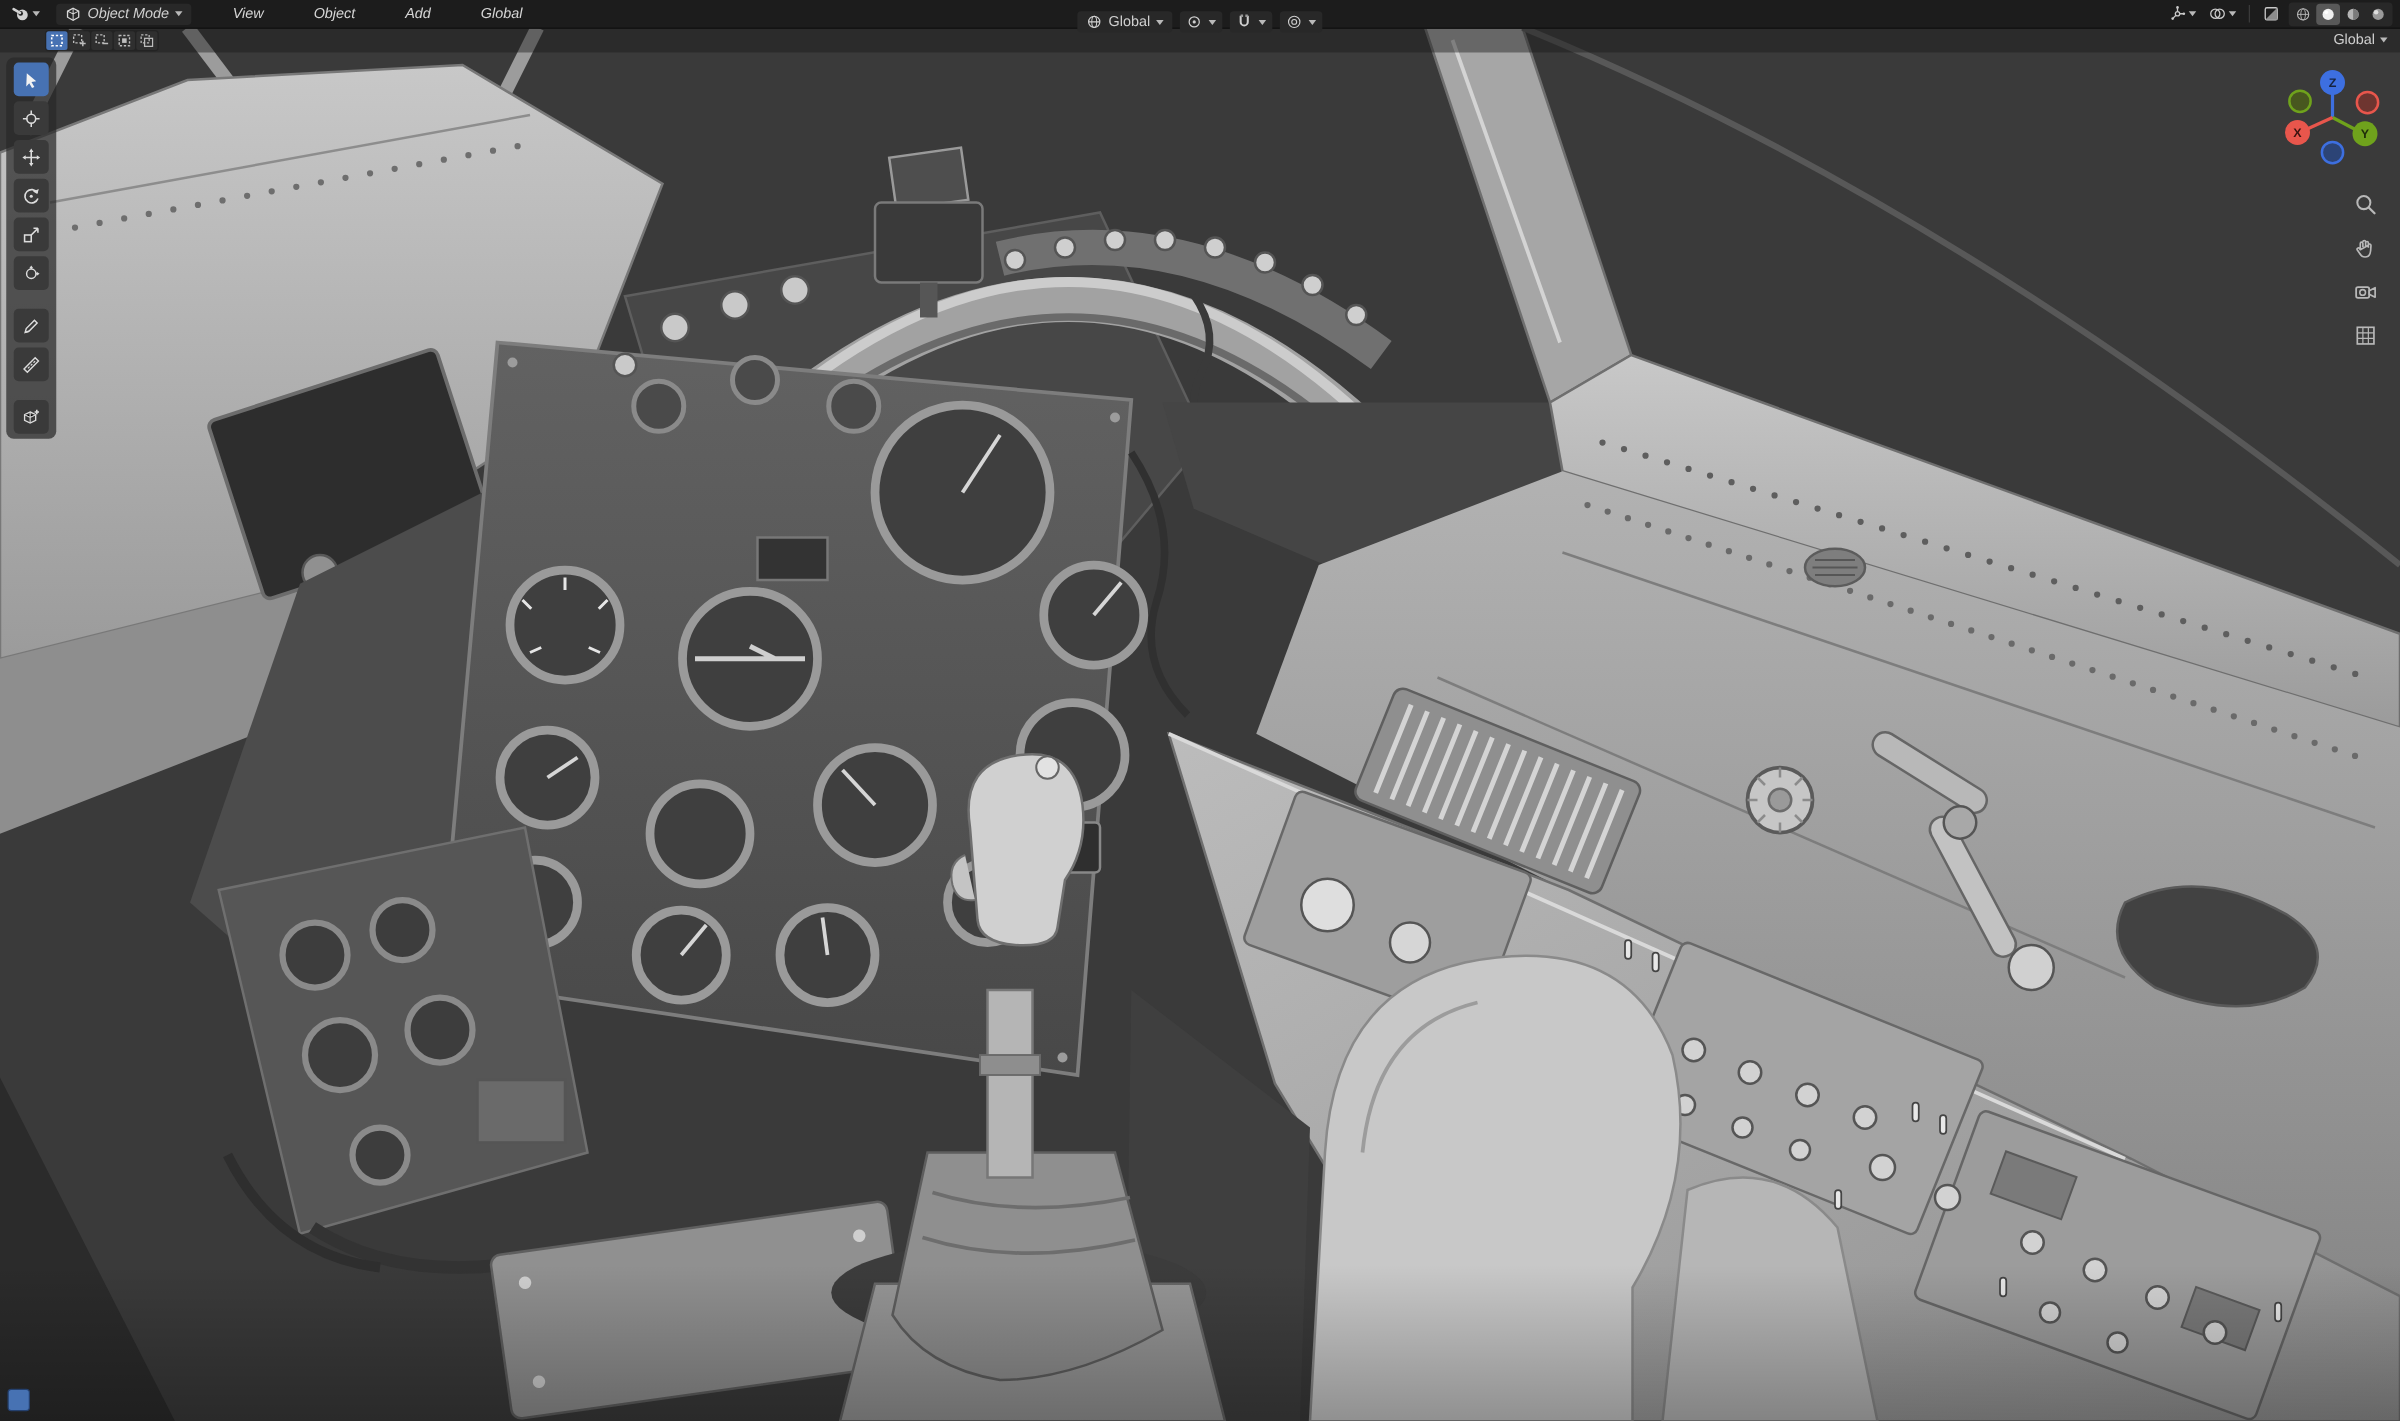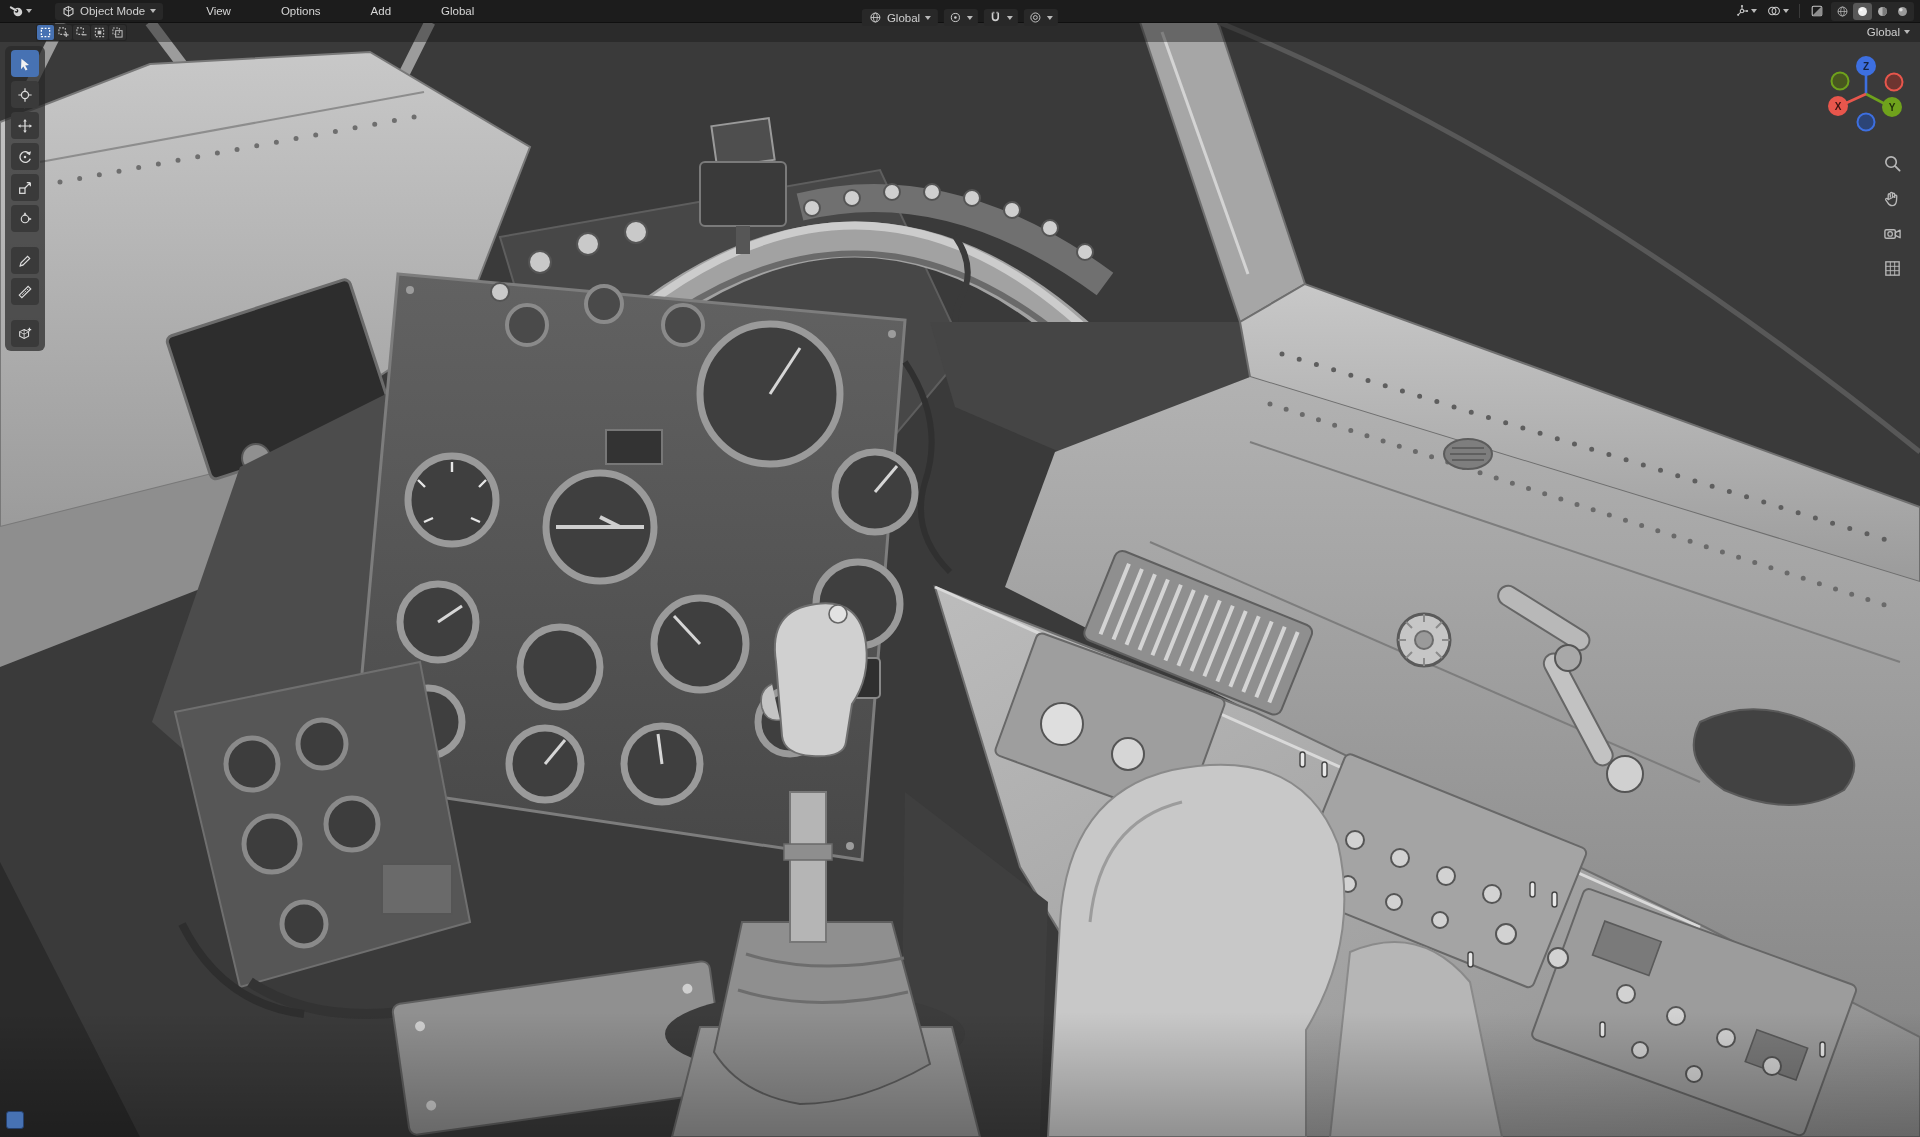--- a/index.html
+++ b/index.html
@@ -8,21 +8,21 @@
     background:#3a3a3a;color:#d0d0d0;
     font-family:"Liberation Sans","DejaVu Sans",sans-serif;font-size:11.5px;
     user-select:none;
   }
   
   .topbar{
     position:absolute;top:0;left:0;right:0;height:22px;background:#1c1c1c;
     border-bottom:1px solid #101010;display:flex;align-items:center;
     padding:0 6px;z-index:40;
   }
-  .tb-left{display:flex;align-items:flex-start;gap:20px;}
+  .tb-left{display:flex;align-items:flex-start;gap:10px;font-style:italic;}
   .tb-center{position:absolute;left:50%;top:0;height:35px;transform:translateX(-50%);
     display:flex;align-items:center;gap:6px;}
   .tb-right{margin-left:auto;display:flex;align-items:center;gap:4px;}
   .menu-item{padding:2px 7px;border-radius:3px;color:#d6d6d6;cursor:default;margin-left:16px;}
   .dd{display:flex;align-items:center;gap:5px;background:#282828;border-radius:3px;
     padding:2px 7px;}
   .pill{display:flex;align-items:center;gap:5px;background:#282828;border-radius:3px;
     padding:2px 5px;}
   .caret{width:0;height:0;border-left:3.5px solid transparent;border-right:3.5px solid transparent;
     border-top:4px solid #b9b9b9;display:inline-block;}
@@ -78,21 +78,21 @@
     </div>
     <div class="dd">
       <svg width="13" height="13" viewBox="0 0 16 16">
         <path d="M8 2l5.5 2.8v6L8 13.8 2.5 10.8v-6z" fill="none" stroke="#d8d8d8" stroke-width="1.3"></path>
         <path d="M8 2v11.8M2.5 4.8L8 7.6l5.5-2.8" fill="none" stroke="#d8d8d8" stroke-width="1"></path>
       </svg>
       <span>Object Mode</span>
       <span class="caret"></span>
     </div>
     <span class="menu-item">View</span>
-    <span class="menu-item">Options</span>
+    <span class="menu-item">Object</span>
     <span class="menu-item">Add</span>
     <span class="menu-item">Global</span>
   </div>
 
   <div class="tb-center">
     <div class="dd">
       <svg width="13" height="13" viewBox="0 0 16 16">
         <circle cx="8" cy="8" r="5.5" fill="none" stroke="#d0d0d0" stroke-width="1.2"></circle>
         <ellipse cx="8" cy="8" rx="2.4" ry="5.5" fill="none" stroke="#d0d0d0" stroke-width="1"></ellipse>
         <path d="M2.5 8h11" stroke="#d0d0d0" stroke-width="1"></path>

